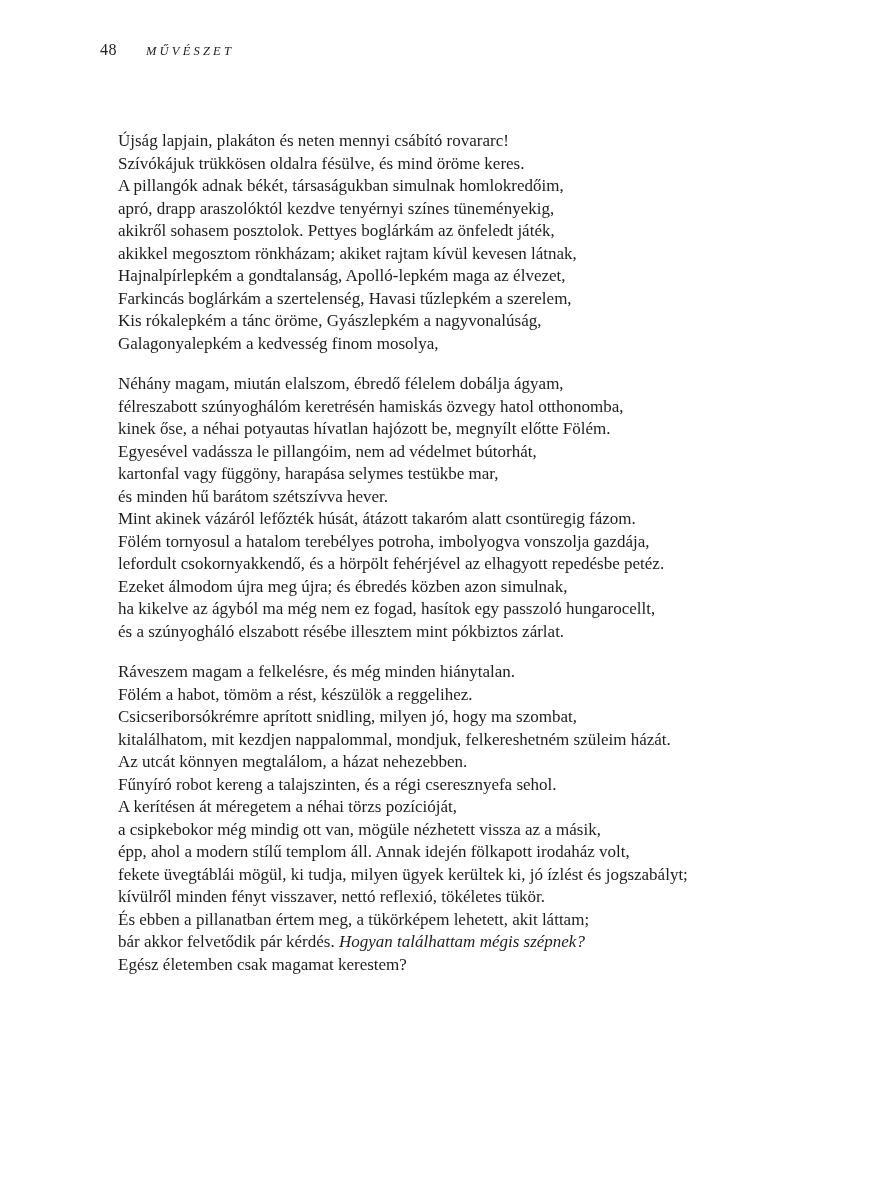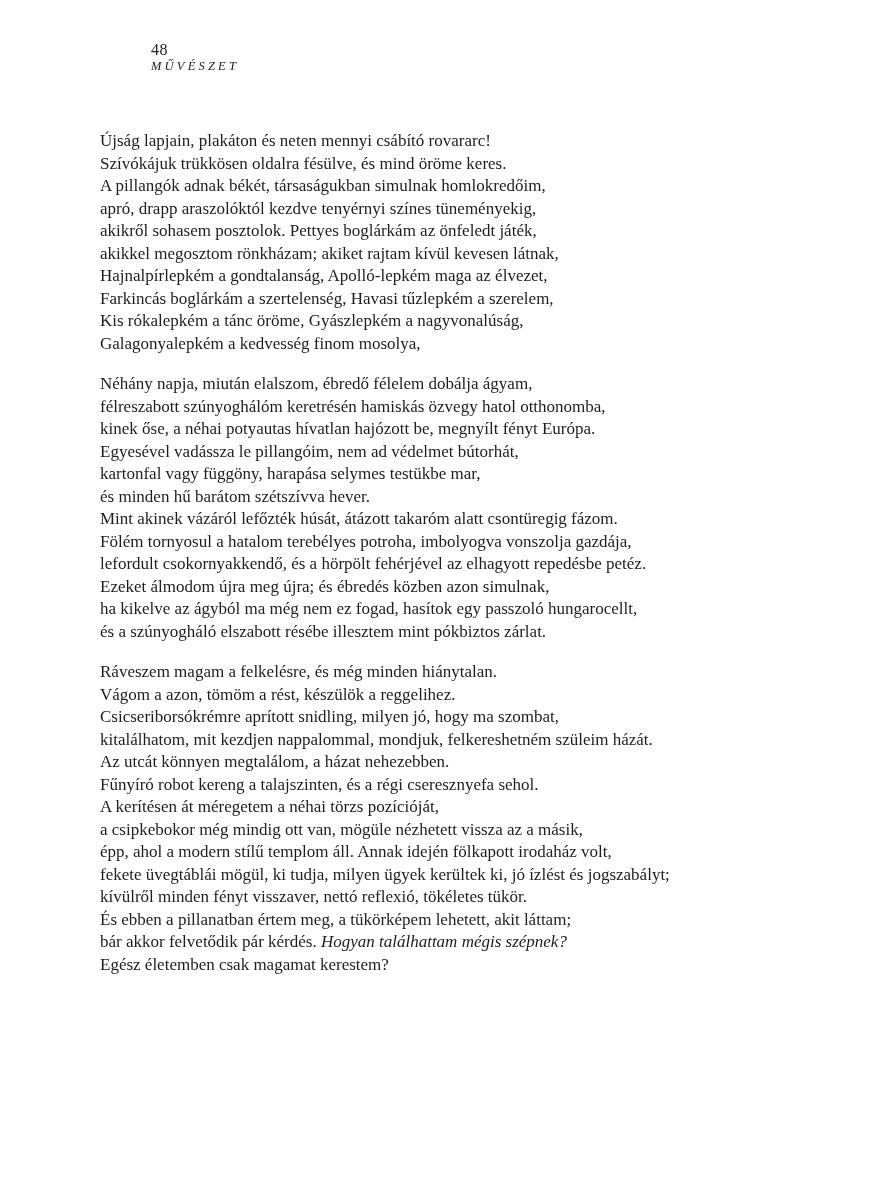--- a/index.html
+++ b/index.html
@@ -18,48 +18,47 @@
   }
 
   
   .running-header {
     position: absolute;
     left: 100px;
     top: 41px;
     display: flex;
     align-items: baseline;
     color: #212121;
-    flex-direction: column;
   }
 
   .page-number {
     font-size: 16px;
     letter-spacing: 0.5px;
     color: #212121;
   }
 
   .section-title {
-    margin-left: 51px;
+    margin-left: 29px;
     font-size: 12.5px;
     font-style: italic;
     letter-spacing: 3.2px;
     text-transform: uppercase;
     color: #212121;
   }
 
   
   .poem {
     position: absolute;
     left: 100px;
     top: 130px;
     width: 700px;
     color: #1d1d1d;
   }
 
-  .stanza { margin-bottom: 18px; }
+  .stanza { margin-bottom: 18px; margin-left: 18px; }
 
   .poem-line {
     font-size: 17px;
     line-height: 22.5px;
     white-space: nowrap;
     color: #1d1d1d;
   }
 
   .poem-line .seg-italic { font-style: italic; }
 </style>
@@ -80,36 +79,36 @@
         <div class="poem-line">A pillangók adnak békét, társaságukban simulnak homlokredőim,</div>
         <div class="poem-line">apró, drapp araszolóktól kezdve tenyérnyi színes tüneményekig,</div>
         <div class="poem-line">akikről sohasem posztolok. Pettyes boglárkám az önfeledt játék,</div>
         <div class="poem-line">akikkel megosztom rönkházam; akiket rajtam kívül kevesen látnak,</div>
         <div class="poem-line">Hajnalpírlepkém a gondtalanság, Apolló-lepkém maga az élvezet,</div>
         <div class="poem-line">Farkincás boglárkám a szertelenség, Havasi tűzlepkém a szerelem,</div>
         <div class="poem-line">Kis rókalepkém a tánc öröme, Gyászlepkém a nagyvonalúság,</div>
         <div class="poem-line">Galagonyalepkém a kedvesség finom mosolya,</div>
       </div>
       <div class="stanza">
-        <div class="poem-line">Néhány napja, miután elalszom, ébredő félelem dobálja ágyam,</div>
+        <div class="poem-line">Néhány magam, miután elalszom, ébredő félelem dobálja ágyam,</div>
         <div class="poem-line">félreszabott szúnyoghálóm keretrésén hamiskás özvegy hatol otthonomba,</div>
-        <div class="poem-line">kinek őse, a néhai potyautas hívatlan hajózott be, megnyílt fényt Európa.</div>
+        <div class="poem-line">kinek őse, a néhai potyautas hívatlan hajózott be, megnyílt előtte Fölém.</div>
         <div class="poem-line">Egyesével vadássza le pillangóim, nem ad védelmet bútorhát,</div>
         <div class="poem-line">kartonfal vagy függöny, harapása selymes testükbe mar,</div>
         <div class="poem-line">és minden hű barátom szétszívva hever.</div>
         <div class="poem-line">Mint akinek vázáról lefőzték húsát, átázott takaróm alatt csontüregig fázom.</div>
         <div class="poem-line">Fölém tornyosul a hatalom terebélyes potroha, imbolyogva vonszolja gazdája,</div>
         <div class="poem-line">lefordult csokornyakkendő, és a hörpölt fehérjével az elhagyott repedésbe petéz.</div>
         <div class="poem-line">Ezeket álmodom újra meg újra; és ébredés közben azon simulnak,</div>
         <div class="poem-line">ha kikelve az ágyból ma még nem ez fogad, hasítok egy passzoló hungarocellt,</div>
         <div class="poem-line">és a szúnyogháló elszabott résébe illesztem mint pókbiztos zárlat.</div>
       </div>
       <div class="stanza">
         <div class="poem-line">Ráveszem magam a felkelésre, és még minden hiánytalan.</div>
-        <div class="poem-line">Vágom a azon, tömöm a rést, készülök a reggelihez.</div>
+        <div class="poem-line">Fölém a habot, tömöm a rést, készülök a reggelihez.</div>
         <div class="poem-line">Csicseriborsókrémre aprított snidling, milyen jó, hogy ma szombat,</div>
         <div class="poem-line">kitalálhatom, mit kezdjen nappalommal, mondjuk, felkereshetném szüleim házát.</div>
         <div class="poem-line">Az utcát könnyen megtalálom, a házat nehezebben.</div>
         <div class="poem-line">Fűnyíró robot kereng a talajszinten, és a régi cseresznyefa sehol.</div>
         <div class="poem-line">A kerítésen át méregetem a néhai törzs pozícióját,</div>
         <div class="poem-line">a csipkebokor még mindig ott van, mögüle nézhetett vissza az a másik,</div>
         <div class="poem-line">épp, ahol a modern stílű templom áll. Annak idején fölkapott irodaház volt,</div>
         <div class="poem-line">fekete üvegtáblái mögül, ki tudja, milyen ügyek kerültek ki, jó ízlést és jogszabályt;</div>
         <div class="poem-line">kívülről minden fényt visszaver, nettó reflexió, tökéletes tükör.</div>
         <div class="poem-line">És ebben a pillanatban értem meg, a tükörképem lehetett, akit láttam;</div>

